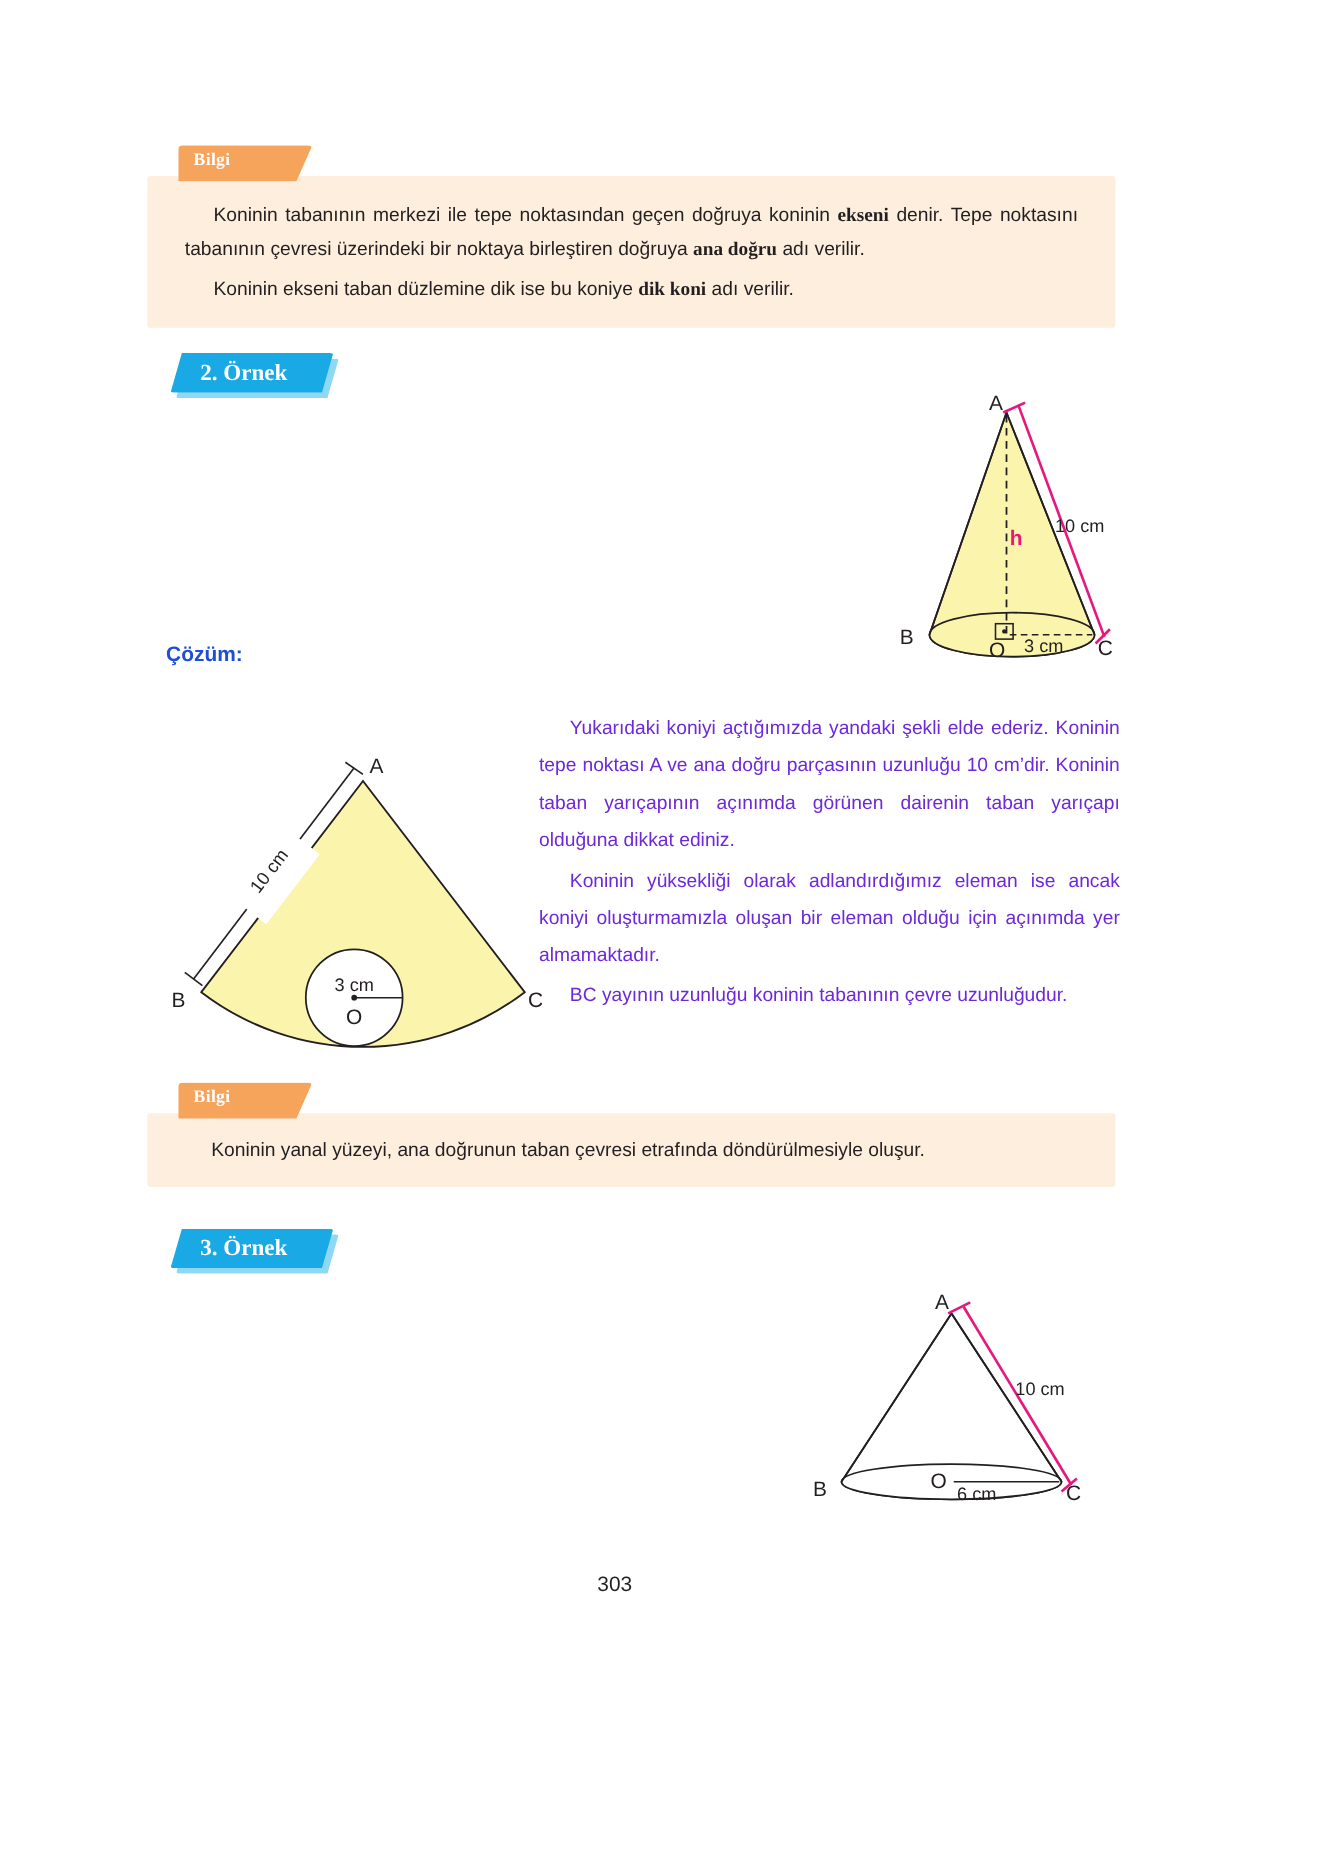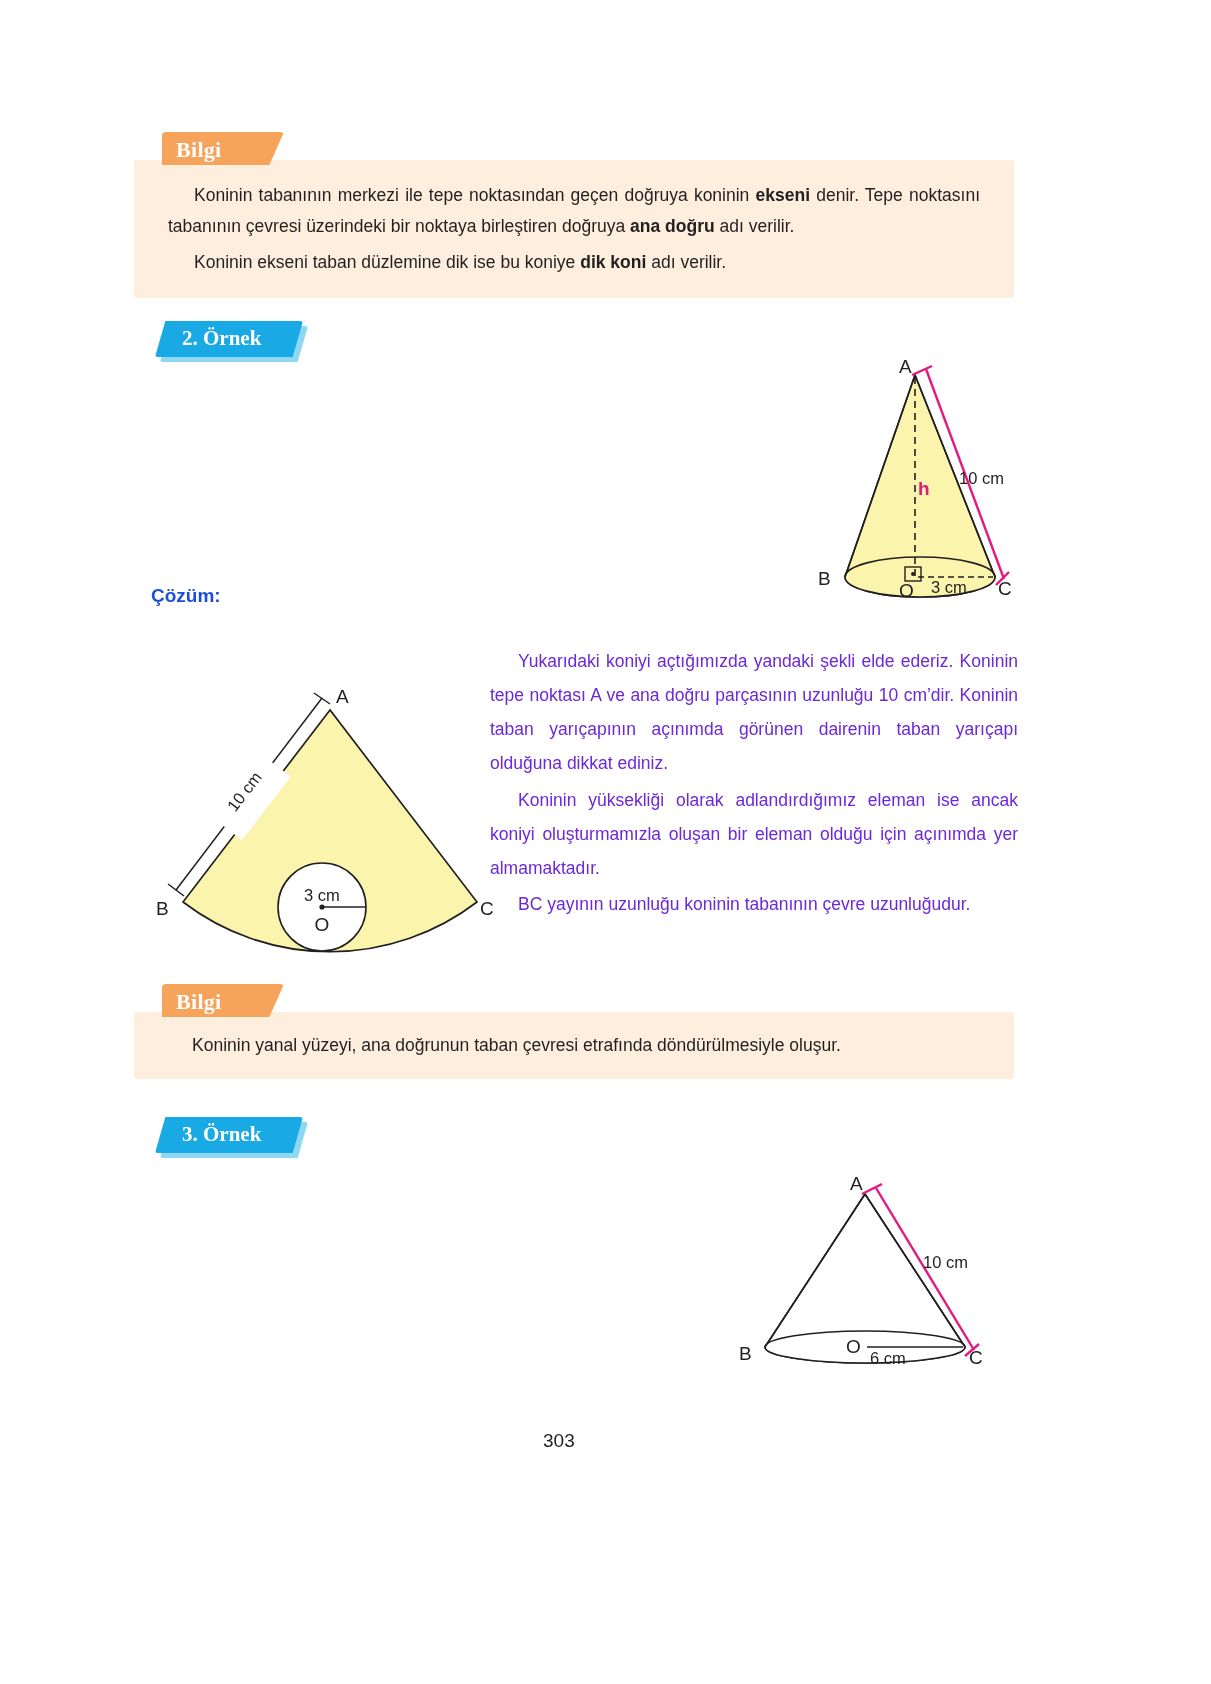--- a/index.html
+++ b/index.html
@@ -39,36 +39,36 @@
     clip-path: polygon(0 0, 100% 0, 88% 100%, 0 100%);
     box-shadow: 2px 2px 0 rgba(0,0,0,0.06);
   }
   .info-tab-label {
     position: absolute;
     left: 14px;
     top: 5px;
     color: #ffffff;
     font-family: "Liberation Serif", serif;
     font-weight: bold;
-    font-size: 22px;
+    font-size: 16px;
     letter-spacing: 0.3px;
   }
   .info-body {
     padding: 20px 34px 20px 34px;
     font-size: 17.5px;
     line-height: 1.75;
     color: #231f20;
   }
   .info-body p {
     margin: 0 0 6px 0;
     text-indent: 26px;
     text-align: justify;
   }
   .info-body p:last-child { margin-bottom: 0; }
-  b { font-weight: bold; }
+  b { font-weight: bold; font-family: Liberation Serif, serif; }
 
   
   .ornek-badge {
     position: absolute;
     height: 36px;
     background: #19a9e5;
     -webkit-clip-path: polygon(7% 0, 100% 0, 93% 100%, 0 100%);
     clip-path: polygon(7% 0, 100% 0, 93% 100%, 0 100%);
     border-radius: 3px;
   }

